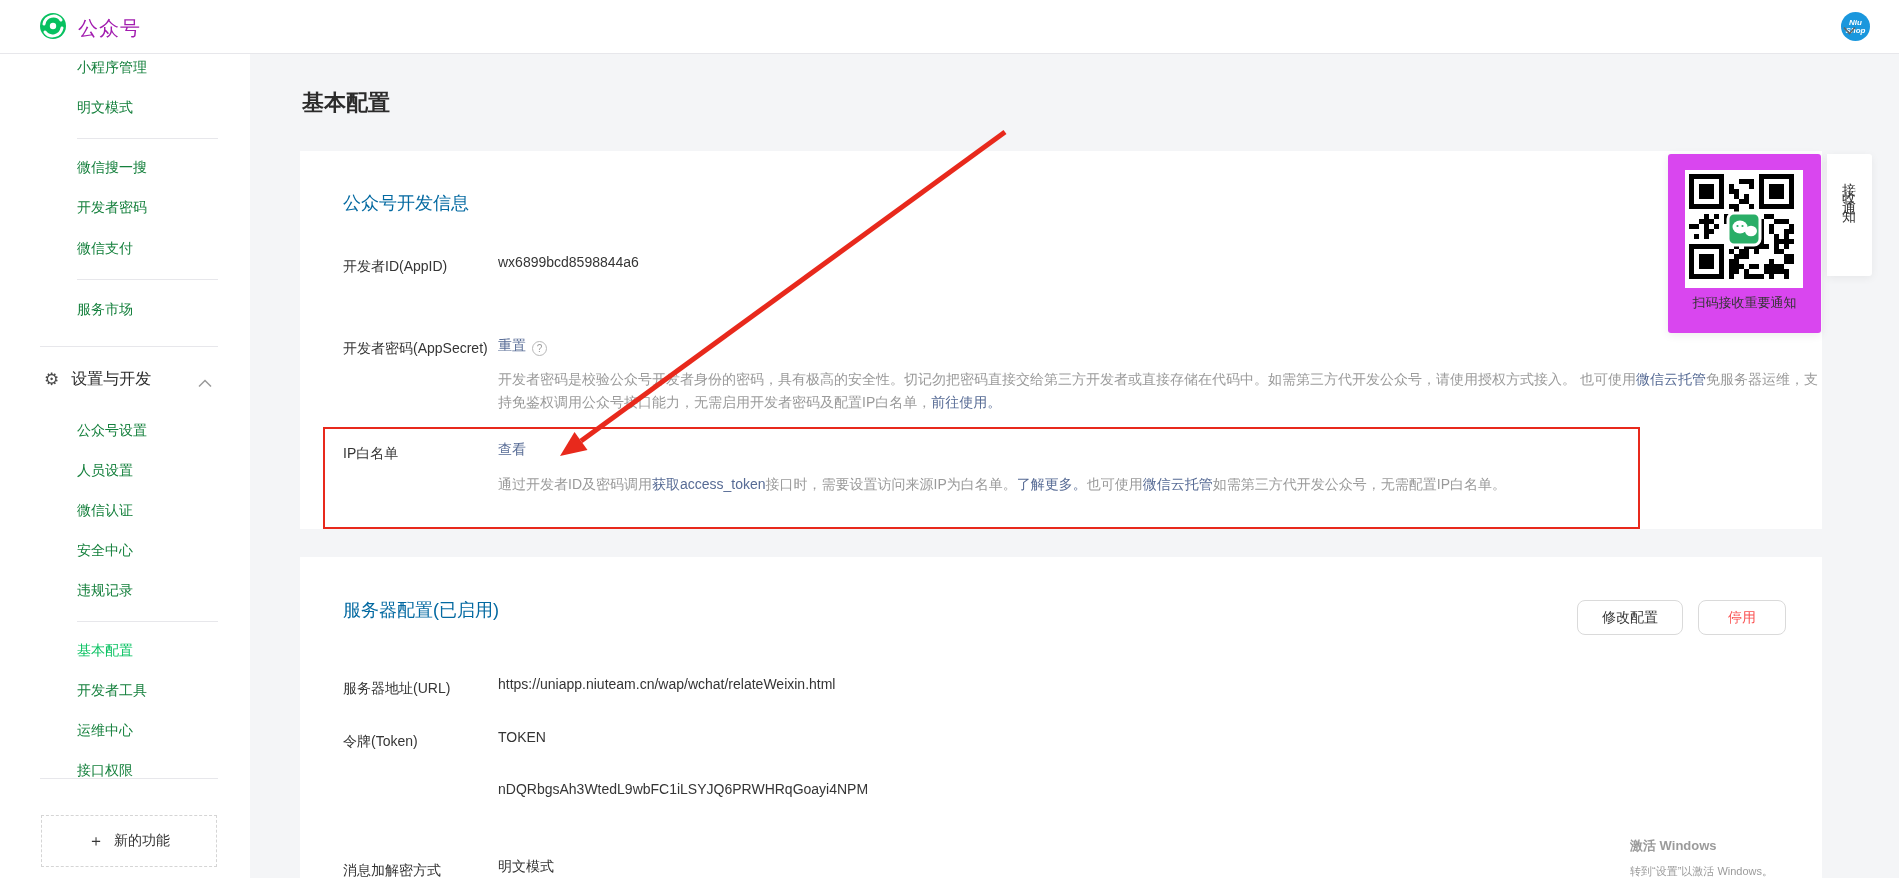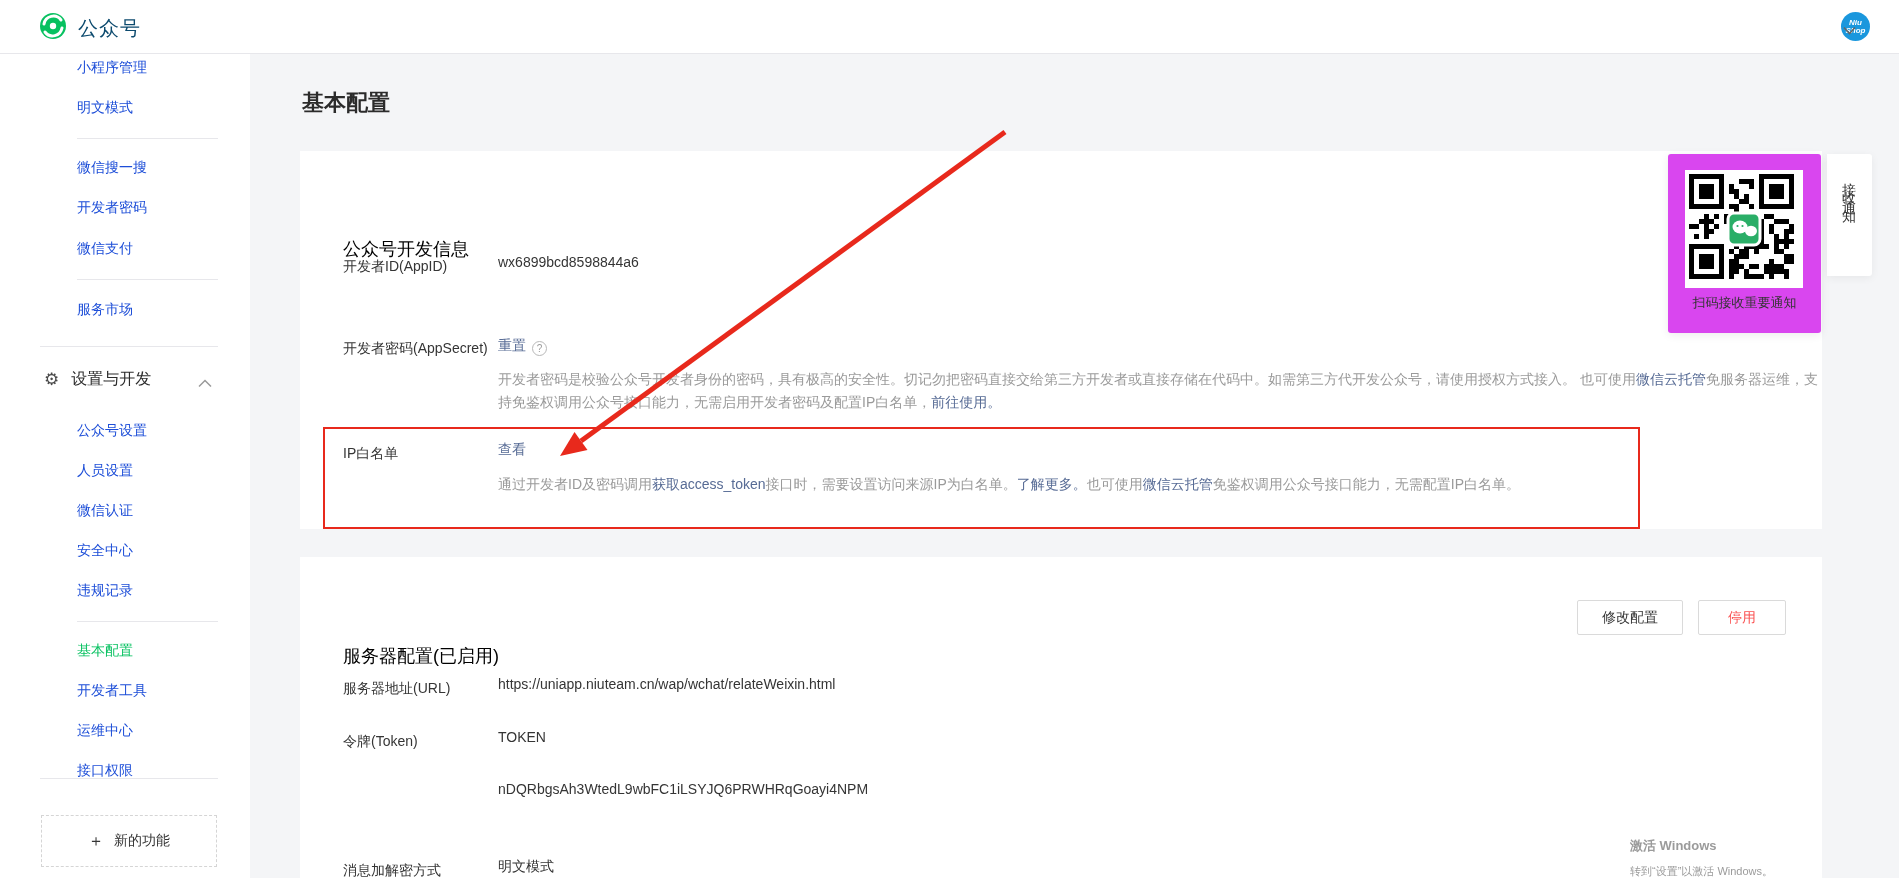--- a/index.html
+++ b/index.html
@@ -3,47 +3,47 @@
 <meta charset="utf-8">
 <style>
   * { margin:0; padding:0; box-sizing:border-box; }
   html,body { width:1899px; height:878px; overflow:hidden; }
   body { font-family:"Liberation Sans","DejaVu Sans",sans-serif; background:#f4f5f7; color:#353535; }
   .page { position:relative; width:1899px; height:878px; }
 
   
   .topbar { position:absolute; left:0; top:0; width:1899px; height:54px; background:#fff; border-bottom:1px solid #e7e7eb; z-index:30; }
   .brand { position:absolute; left:38px; top:11px; display:flex; align-items:center; gap:10px; }
-  .brand-title { font-size:20px; color:#0c4a6e; letter-spacing:1px; }
+  .brand-title { font-size:20px; color:#a21caf; letter-spacing:1px; }
   .avatar { position:absolute; left:1806px; top:12px; width:29px; height:29px; border-radius:50%; background:#1a97dd; color:#fff; display:flex; flex-direction:column; align-items:center; justify-content:center; font-size:8px; font-weight:bold; font-style:italic; line-height:8px; cursor:pointer;margin-left:35px; }
   .hdr-chevron { position:absolute; left:1843px; top:21px; }
 
   
   .sidebar { position:absolute; left:0; top:54px; width:250px; height:824px; background:#fff; z-index:20; }
-  .side-item { position:absolute; left:77px; height:20px; line-height:20px; font-size:14px; color:#1d4ed8; cursor:pointer; white-space:nowrap; }
+  .side-item { position:absolute; left:77px; height:20px; line-height:20px; font-size:14px; color:#15803d; cursor:pointer; white-space:nowrap; }
   .side-item.active { color:#07c160; }
   .side-group { position:absolute; left:44px; height:22px; line-height:22px; font-size:16px; color:#2c2c2c; cursor:pointer; display:flex; align-items:center; gap:12px; }
   .side-div { position:absolute; height:1px; background:#e7e7eb; }
   .gear { font-size:17px; color:#4a4a4a; line-height:1; }
   .new-feature { position:absolute; left:41px; top:761px; width:176px; height:52px; border:1px dashed #d5d5d5; display:flex; align-items:center; justify-content:center; gap:10px; font-size:14px; color:#353535; cursor:pointer; background:#fff; }
   .plus-glyph { font-size:16px; color:#353535; }
 
   
   .page-title { position:absolute; left:302px; top:88px; font-size:22px; color:#2b2b2b; z-index:5; }
   .card { position:absolute; left:300px; width:1522px; background:#fff; z-index:5; }
   .card1 { top:151px; height:378px; }
   .card2 { top:557px; height:321px; }
-  .sec-title { position:absolute; left:43px; font-size:18px; color:#000000; font-weight:normal;margin-top:46px; }
+  .sec-title { position:absolute; left:43px; font-size:18px; color:#0369a1; font-weight:normal; }
   .row-label { position:absolute; left:43px; width:152px; font-size:14px; color:#353535; line-height:24px; word-break:break-all; }
   .row-value { position:absolute; left:198px; font-size:14px; color:#353535; white-space:nowrap; }
   .row-desc  { position:absolute; left:198px; width:1330px; font-size:14px; color:#9a9a9a; line-height:23px; }
   .lnk { color:#576b95; cursor:pointer; text-decoration:none; }
   .qmark { display:inline-block; width:15px; height:15px; border:1px solid #b8b8b8; border-radius:50%; color:#9a9a9a; font-size:10px; line-height:13px; text-align:center; margin-left:6px; vertical-align:-2px; cursor:pointer; }
 
-  .btn { position:absolute; top:43px; height:35px; background:#fff; border:1px solid #dadada; border-radius:2px; font-size:14px; color:#353535; text-align:center; line-height:33px; cursor:pointer; }
+  .btn { position:absolute; top:43px; height:35px; background:#fff; border:1px solid #dadada; border-radius:8px; font-size:14px; color:#353535; text-align:center; line-height:33px; cursor:pointer; }
   .btn-modify { left:1277px; width:106px; }
   .btn-disable { left:1398px; width:88px; color:#fa5151; }
 
   
   .red-box { position:absolute; left:323px; top:427px; width:1317px; height:102px; border:2px solid #e8291c; z-index:12; pointer-events:none; }
   .arrow-overlay { position:absolute; left:0; top:0; width:1899px; height:878px; z-index:13; pointer-events:none; }
 
   
   .qr-panel { position:absolute; left:1668px; top:154px; width:153px; height:179px; background:#d946ef; border-radius:3px; box-shadow:0 2px 10px rgba(0,0,0,.08); z-index:15; }
   .qr-code { position:absolute; left:17px; top:16px; width:118px; height:118px; }
@@ -131,21 +131,21 @@
     <div class="row-label" style="top:185px">开发者密码(AppSecret)</div>
     <div class="row-value" style="top:186px">
       <a class="lnk">重置</a><span class="qmark">?</span>
     </div>
     <p class="row-desc" style="top:217px"><span>开发者密码是校验公众号开发者身份的密码，具有极高的安全性。切记勿把密码直接交给第三方开发者或直接存储在代码中。如需第三方代开发公众号，请使用授权方式接入。 也可使用</span><a class="lnk">微信云托管</a><span>免服务器运维，支持免鉴权调用公众号接口能力，无需启用开发者密码及配置IP白名单，</span><a class="lnk">前往使用。</a></p>
 
     <div class="row-label" style="top:290px">IP白名单</div>
     <div class="row-value" style="top:290px">
       <a class="lnk">查看</a>
     </div>
-    <p class="row-desc" style="top:322px"><span>通过开发者ID及密码调用</span><a class="lnk">获取access_token</a><span>接口时，需要设置访问来源IP为白名单。</span><a class="lnk">了解更多。</a><span>也可使用</span><a class="lnk">微信云托管</a><span>免鉴权调用公众号接口能力，无需配置IP白名单。</span></p>
+    <p class="row-desc" style="top:322px"><span>通过开发者ID及密码调用</span><a class="lnk">获取access_token</a><span>接口时，需要设置访问来源IP为白名单。</span><a class="lnk">了解更多。</a><span>也可使用</span><a class="lnk">微信云托管</a><span>如需第三方代开发公众号，无需配置IP白名单。</span></p>
   </section>
 
   <section class="card card2">
     <h2 class="sec-title" style="top:41px">服务器配置(已启用)</h2>
     <div class="btn btn-modify">修改配置</div>
     <div class="btn btn-disable">停用</div>
 
     <div class="row-label" style="top:119px">服务器地址(URL)</div>
     <div class="row-value" style="top:119px">https://uniapp.niuteam.cn/wap/wchat/relateWeixin.html</div>
 

